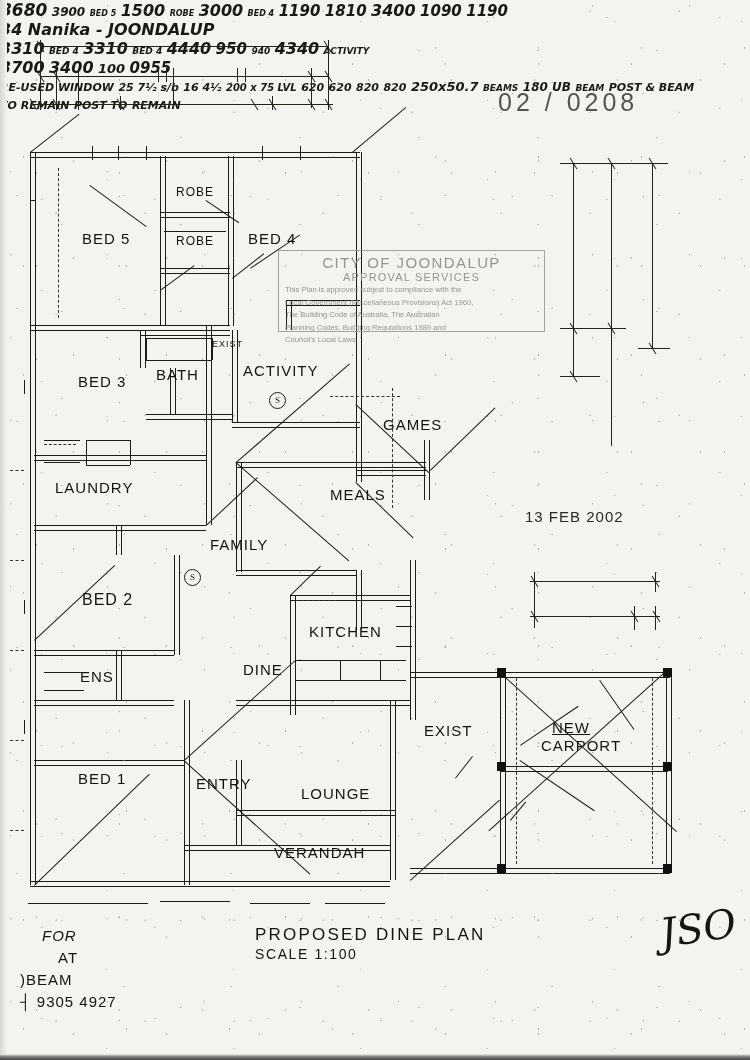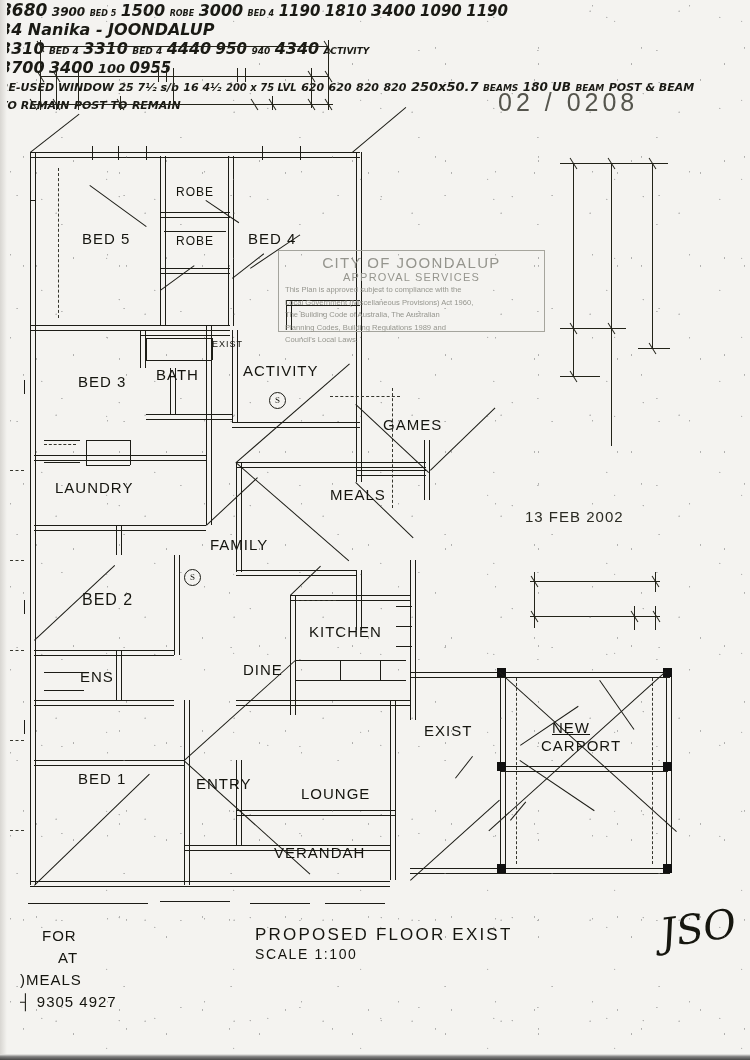--- a/index.html
+++ b/index.html
@@ -371,28 +371,28 @@
     <div class="bd">Local Government (Miscellaneous Provisions) Act 1960,</div>
     <div class="bd">The Building Code of Australia, The Australian</div>
     <div class="bd">Planning Codes, Building Regulations 1989 and</div>
     <div class="bd">Council's Local Laws.</div>
   </div>
 
   <div id="datestamp">13 FEB 2002</div>
 
   
   <div id="titleblock">
-    <div class="l1">PROPOSED FLOOR EXIST</div>
+    <div class="l1">PROPOSED DINE PLAN</div>
     <div class="l2">SCALE  1:100</div>
   </div>
 
   <div id="leftblock">
-    <div style="margin-left:22px;">FOR</div>
+    <div style="margin-left:22px;font-style:italic;">FOR</div>
     <div style="margin-left:38px;">AT</div>
-    <div>)MEALS</div>
+    <div>)BEAM</div>
     <div>┤ 9305 4927</div>
   </div>
 
   <div id="sig">JSO</div>
 
   
   <div class="h" style="left:28px;top:903px;width:120px;"></div>
   <div class="h" style="left:160px;top:901px;width:70px;"></div>
   <div class="h" style="left:250px;top:903px;width:60px;"></div>
   <div class="h" style="left:325px;top:903px;width:60px;"></div>

